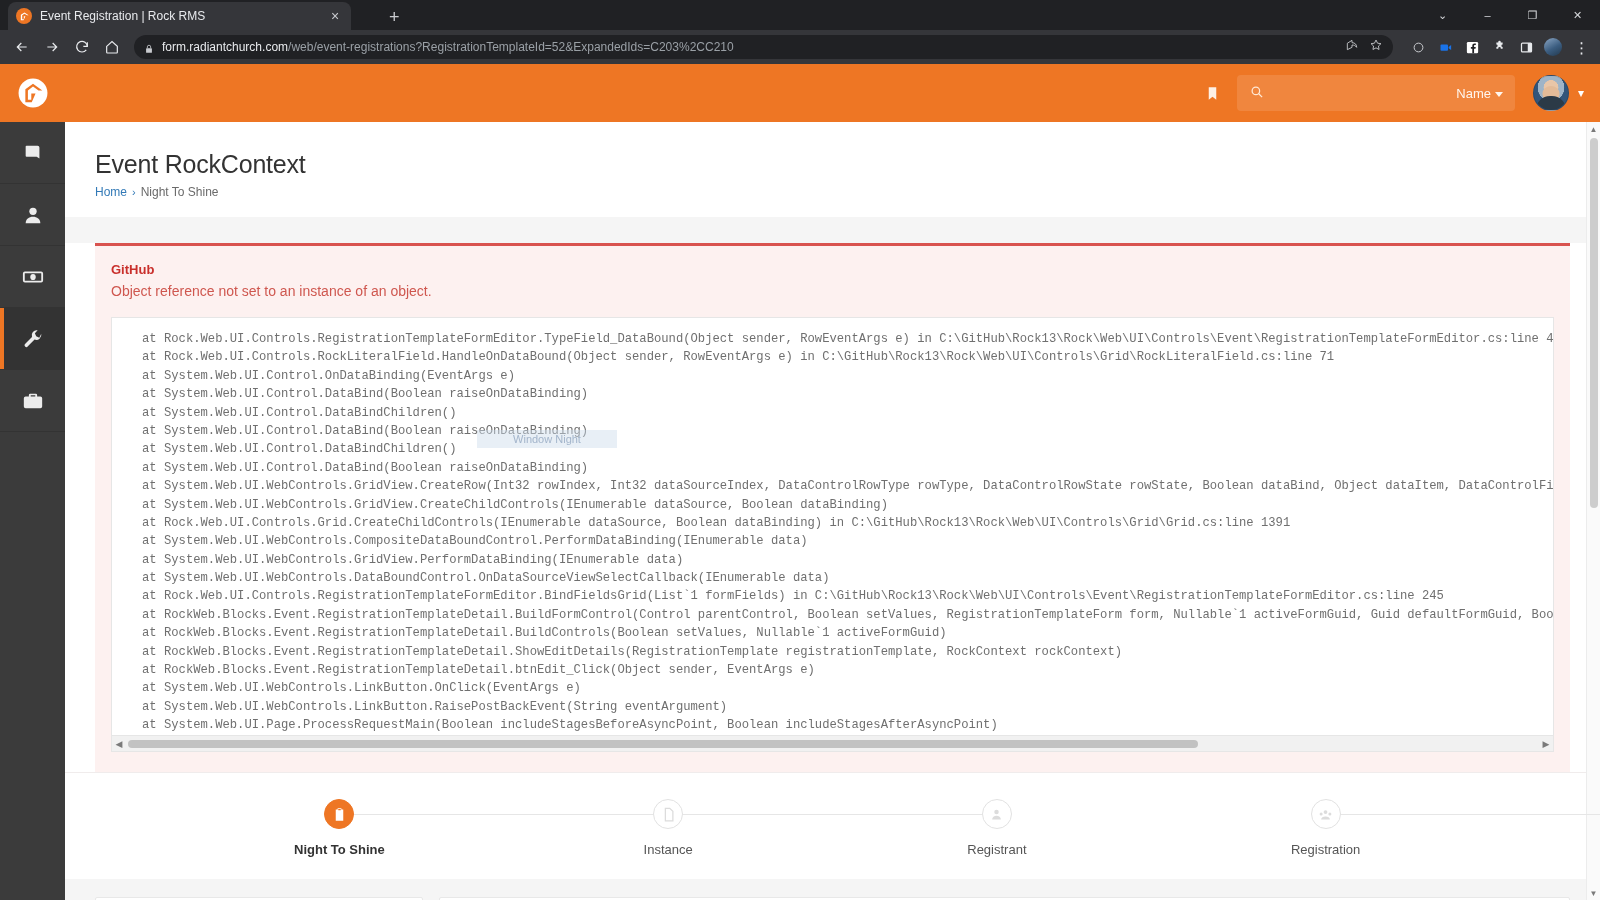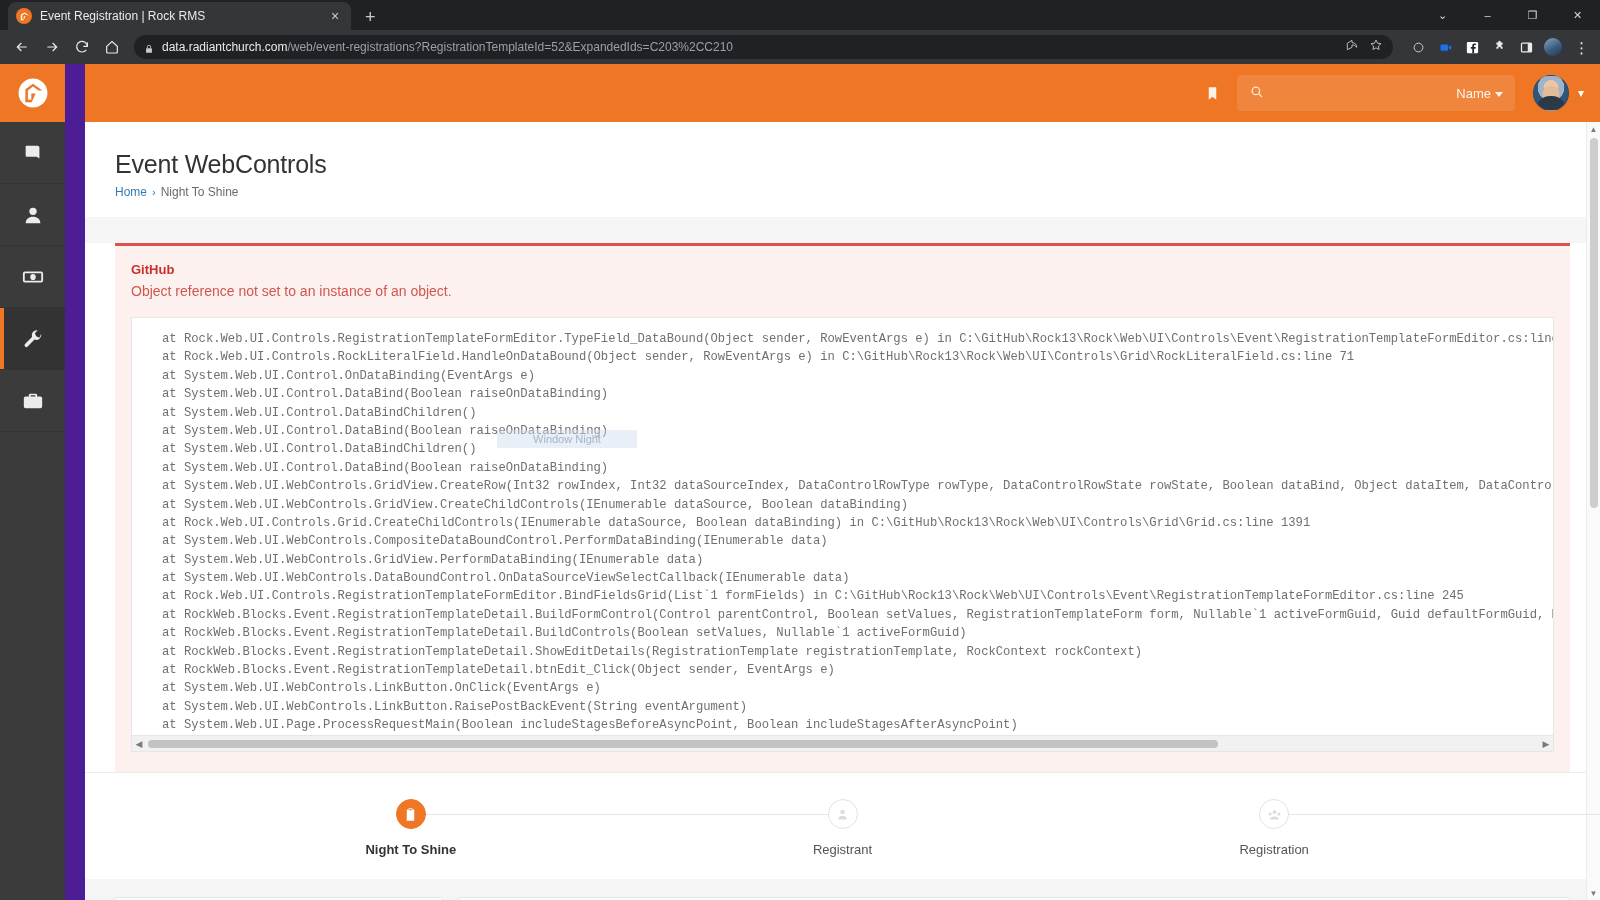--- a/index.html
+++ b/index.html
@@ -8,21 +8,21 @@
     overflow: hidden;
     font-family: "Liberation Sans", sans-serif;
     background: #ffffff;
   }
 
   
   .browser { width: 1600px; height: 900px; display: flex; flex-direction: column; }
 
   .tabstrip {
     height: 30px; background: #202124; display: flex; align-items: flex-end;
-    padding-left: 8px; flex: 0 0 30px;
+    padding-left: 8px; flex: 0 0 30px; gap: 24px;
   }
   .tab {
     height: 28px; width: 343px; background: #35363a; border-radius: 8px 8px 0 0;
     display: flex; align-items: center; padding: 0 8px; gap: 8px;
   }
   .tab-favicon {
     width: 16px; height: 16px; border-radius: 50%;
     background: #ee7624; display: flex; align-items: center; justify-content: center;
     flex: 0 0 16px;
   }
@@ -56,21 +56,21 @@
   .url b { color: #e8eaed; font-weight: 400; }
   .omni-actions { margin-left: auto; display: flex; align-items: center; gap: 10px; }
   .omni-actions svg { width: 14px; height: 14px; stroke: #c9cbcf; fill: none; stroke-width: 1.5; }
   .tb-icons { display: flex; align-items: center; gap: 9px; padding-left: 8px; }
   .tb-ic { width: 18px; height: 18px; display: flex; align-items: center; justify-content: center; cursor: pointer; }
   .tb-ic svg { width: 15px; height: 15px; }
   .tb-avatar { width: 18px; height: 18px; border-radius: 50%; background: linear-gradient(150deg,#8ba6c4 0%,#3b5d80 55%,#22384d 100%); }
   .tb-menu { color: #e8eaed; font-size: 15px; line-height: 1; padding: 0 3px; cursor: pointer; }
 
   
-  .viewport { flex: 1; display: flex; position: relative; background: #4c1d95; overflow: hidden; gap: 20px; }
+  .viewport { flex: 1; display: flex; position: relative; background: #4c1d95; overflow: hidden; }
 
   
   .rail { width: 65px; background: #3b3b3b; flex: 0 0 65px; display: flex; flex-direction: column; }
   .rail-logo { height: 58px; background: #ee7624; display: flex; align-items: center; justify-content: center; }
   .rail-logo svg { width: 34px; height: 34px; }
   .rail-item {
     height: 62px; display: flex; align-items: center; justify-content: center;
     border-bottom: 1px solid #333; color: #e9e9e9; position: relative; cursor: pointer;
   }
   .rail-item:first-of-type { border-top: 1px solid #333; }
@@ -237,21 +237,21 @@
         </svg>
     </div>
 
     <div class="omnibox">
       <span class="lock-icon">
         <svg viewBox="0 0 24 24">
             <rect x="5" y="10" width="14" height="11" rx="1.5" fill="#c9cbcf"></rect>
             <path d="M8 10V7a4 4 0 018 0v3" stroke="#c9cbcf" stroke-width="2" fill="none"></path>
           </svg>
       </span>
-      <span class="url"><b>data.radiantchurch.com</b><span>/web/event-registrations?RegistrationTemplateId=52&amp;ExpandedIds=C203%2CC210</span></span>
+      <span class="url"><b>form.radiantchurch.com</b><span>/web/event-registrations?RegistrationTemplateId=52&amp;ExpandedIds=C203%2CC210</span></span>
       <span class="omni-actions">
         <span><svg viewBox="0 0 24 24">
               <path d="M4 20V9l8-5v4c5 0 8 3 8 8-2-3-4.5-4-8-4v4z"></path>
             </svg></span>
         <span><svg viewBox="0 0 24 24">
               <path d="M12 3.5l2.6 5.4 5.9.8-4.3 4.1 1 5.9-5.2-2.8-5.2 2.8 1-5.9L3.5 9.7l5.9-.8z"></path>
             </svg></span>
       </span>
     </div>
 
@@ -347,21 +347,21 @@
           <span class="search-select"><span>Name</span><i class="caret"></i></span>
         </div>
         <div class="avatar"></div>
         <div class="top-caret">▾</div>
       </div>
 
       <div class="page">
         <div class="page-inner">
 
           <div class="page-head">
-            <div class="page-title">Event WebControls</div>
+            <div class="page-title">Event RockContext</div>
             <div class="crumbs">
               <a>Home</a><span class="crumb-sep">›</span><span>Night To Shine</span>
             </div>
           </div>
 
           <div class="error-wrap">
             <div class="alert">
               <div class="alert-title">GitHub</div>
               <div class="alert-msg">Object reference not set to an instance of an object.</div>
               <div class="trace-box">
@@ -383,20 +383,29 @@
                 <div class="step active">
                   <div class="connector" style="left:50%;width:100%"></div>
                   <div class="step-bubble">
                     <svg viewBox="0 0 24 24">
                       <path d="M9 2h6v2h3v18H6V4h3zm1 1v2h4V3z"></path>
                       <rect x="9" y="8" width="6" height="1.6"></rect>
                       <rect x="9" y="12" width="6" height="1.6"></rect>
                     </svg>
                   </div>
                   <div class="step-label">Night To Shine</div>
+                </div>
+                <div class="step">
+                  <div class="connector" style="left:50%;width:100%"></div>
+                  <div class="step-bubble">
+                    <svg viewBox="0 0 24 24">
+                      <path d="M7 2h7l5 5v15H7z" fill="none" stroke="#dcdcdc" stroke-width="2"></path>
+                    </svg>
+                  </div>
+                  <div class="step-label">Instance</div>
                 </div>
                 <div class="step">
                   <div class="step-bubble">
                     <svg viewBox="0 0 24 24">
                       <circle cx="12" cy="8" r="3.6"></circle>
                       <path d="M5 20c0-3.6 3.2-6 7-6s7 2.4 7 6z"></path>
                     </svg>
                   </div>
                   <div class="step-label">Registrant</div>
                 </div>

